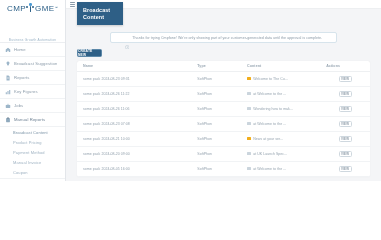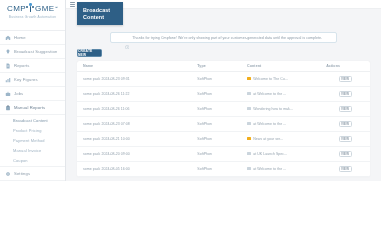--- a/index.html
+++ b/index.html
@@ -13,23 +13,23 @@
 
   
   .sidebar {
     width: 66px; height: 181px;
     background: #ffffff;
     border-right: 1px solid #e3e6ea;
     display: flex; flex-direction: column;
     overflow: hidden;
   }
   .logo-block {
-    height: 31px;
+    height: 43px;
     display: flex; flex-direction: column;
-    align-items: center; justify-content: flex-start;
+    align-items: center; justify-content: space-between;
     border-bottom: 1px solid #eceef1;
     padding-top: 3px;
   }
   .logo-row { display: flex; align-items: center; justify-content: center; gap: 0px; }
   .logo-text {
     font-size: 8px; letter-spacing: 0.4px; font-weight: 400;
     color: #2b5f86; line-height: 9px;
   }
   .logo-mark { width: 9px; height: 10px; position: relative; margin: 0 0px; }
   .logo-mark .dot { position: absolute; background: #4a9ad4; border-radius: 50%; }

